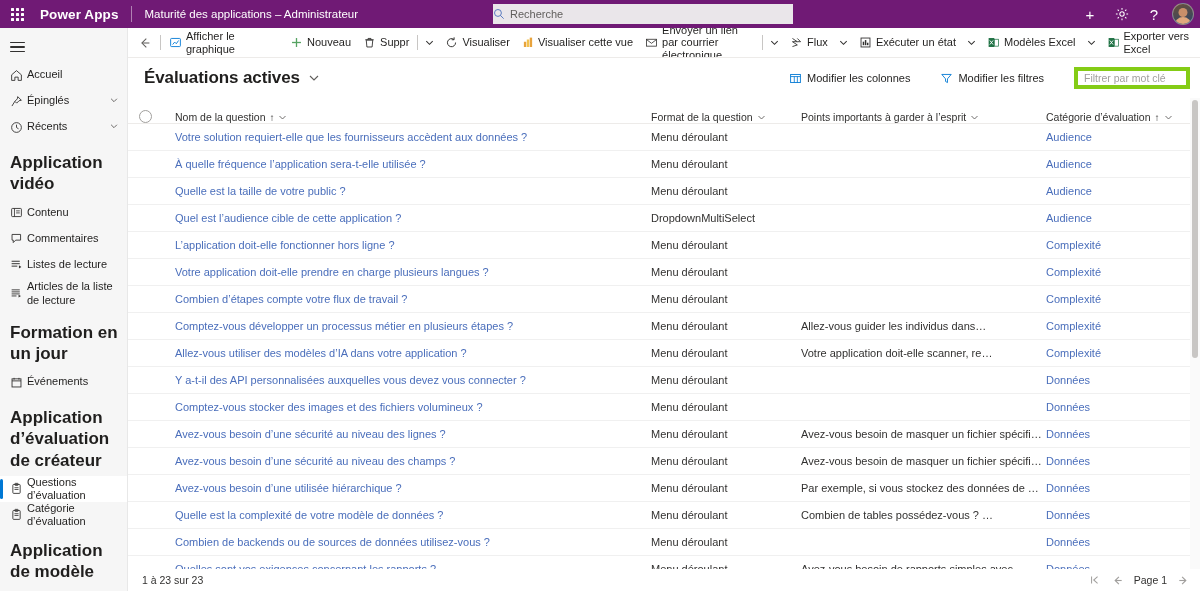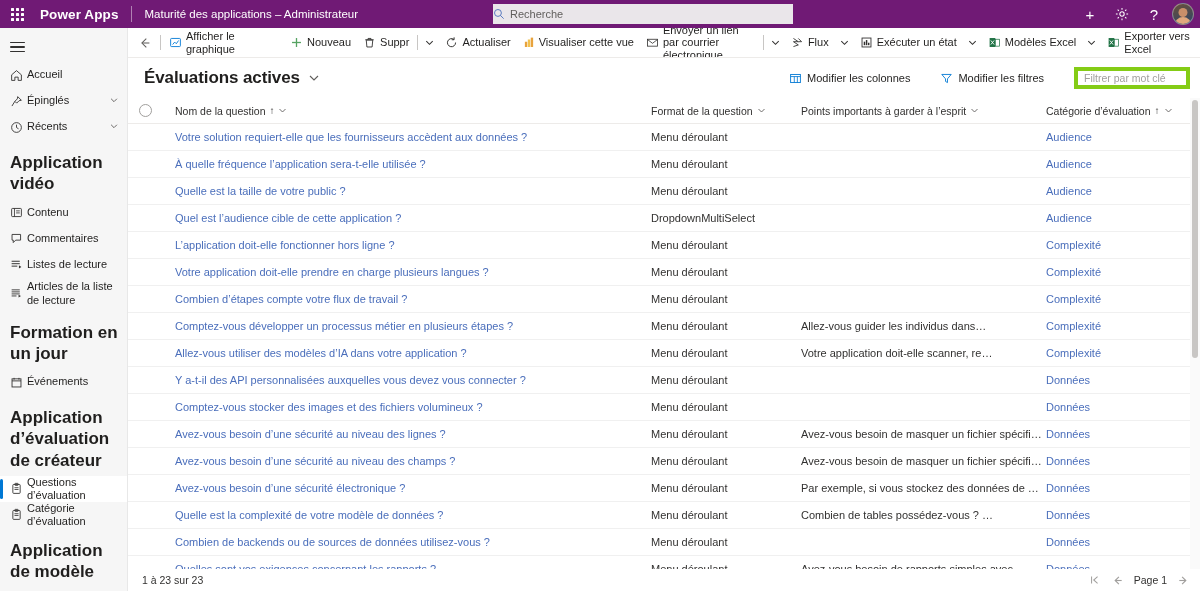--- a/index.html
+++ b/index.html
@@ -151,21 +151,21 @@
   }
   .kwbox input {
     border:0; outline:none; background:transparent; width:100%;
     font-family:"Liberation Sans", sans-serif; font-size:10.5px; color:#323130;
   }
   .kwbox input::placeholder { color:#a19f9d; }
 
   
   .gridwrap { flex: 1; min-height: 0; display: flex; flex-direction: column; position: relative; }
   .grid-head {
-    height: 26px; flex:none; display: flex; align-items: center;
+    height: 26px; flex:none; display: flex; align-items: flex-end;
     border-bottom: 1px solid #edebe9; font-size: 10.5px; color: #323130;
     padding-right: 20px;
   }
   .grid-body { flex: 1; min-height: 0; overflow: hidden; position: relative; }
   .row {
     display: flex; align-items: center; height: 27px;
     border-bottom: 1px solid #f0f0f0; font-size: 11px; padding-right: 14px;
   }
   .c-check { width: 35px; flex: none; display: flex; align-items: center; justify-content: center; }
   .circle-sel {
@@ -438,21 +438,21 @@
         <svg width="11" height="11" viewBox="0 0 12 12">
             <path d="M2.5 4.5 L6 8 L9.5 4.5" fill="none" stroke="#323130" stroke-width="1.1"></path>
           </svg>
       </div>
 
       <div class="cmd">
         <svg width="13" height="13" viewBox="0 0 16 16">
             <path d="M13 8 A5 5 0 1 1 11 4.2" fill="none" stroke="#323130" stroke-width="1.2"></path>
             <path d="M11.2 1.6 L11.2 4.6 L8.3 4.6" fill="none" stroke="#323130" stroke-width="1.2"></path>
           </svg>
-        <span class="lbl">Actualiser</span>
+        <span class="lbl">Visualiser</span>
       </div>
 
       <div class="cmd">
         <svg width="12" height="13" viewBox="0 0 16 16">
             <rect x="2.5" y="7" width="3.2" height="7" fill="#e8a33d"></rect>
             <rect x="6.4" y="4" width="3.2" height="10" fill="#f2c14e"></rect>
             <rect x="10.3" y="1.5" width="3.2" height="12.5" fill="#e8a33d"></rect>
           </svg>
         <span class="lbl">Visualiser cette vue</span>
       </div>
@@ -683,21 +683,21 @@
           </div>
           <div class="row">
             <div class="c-check"></div>
             <div class="c-name"><span class="lnk">Avez-vous besoin d’une sécurité au niveau des champs ?</span></div>
             <div class="c-fmt">Menu déroulant</div>
             <div class="c-pts">Avez-vous besoin de masquer un fichier spécifique…</div>
             <div class="c-cat"><span class="lnk">Données</span></div>
           </div>
           <div class="row">
             <div class="c-check"></div>
-            <div class="c-name"><span class="lnk">Avez-vous besoin d’une sécurité électronique ?</span></div>
+            <div class="c-name"><span class="lnk">Avez-vous besoin d’une utilisée hiérarchique ?</span></div>
             <div class="c-fmt">Menu déroulant</div>
             <div class="c-pts">Par exemple, si vous stockez des données de vente…</div>
             <div class="c-cat"><span class="lnk">Données</span></div>
           </div>
           <div class="row">
             <div class="c-check"></div>
             <div class="c-name"><span class="lnk">Quelle est la complexité de votre modèle de données ?</span></div>
             <div class="c-fmt">Menu déroulant</div>
             <div class="c-pts">Combien de tables possédez-vous ? …</div>
             <div class="c-cat"><span class="lnk">Données</span></div>

